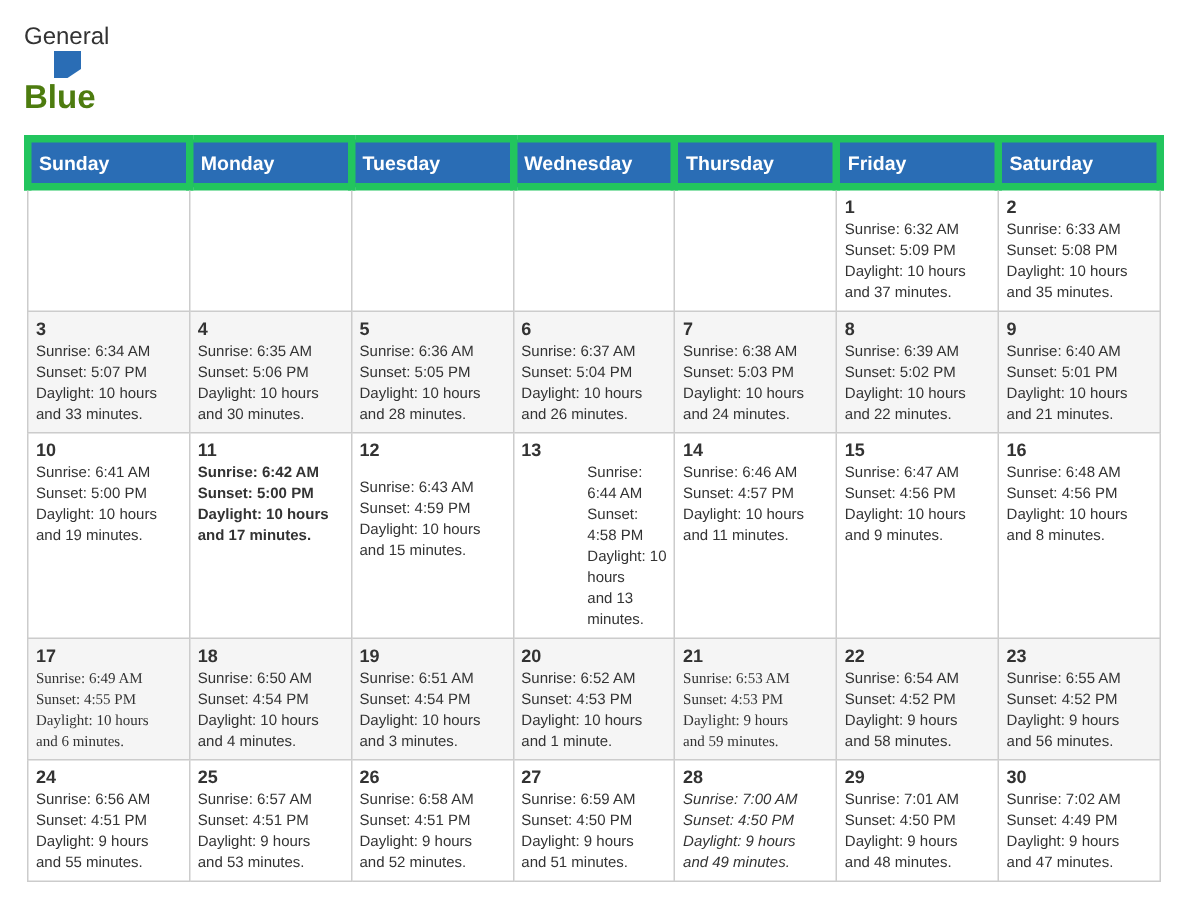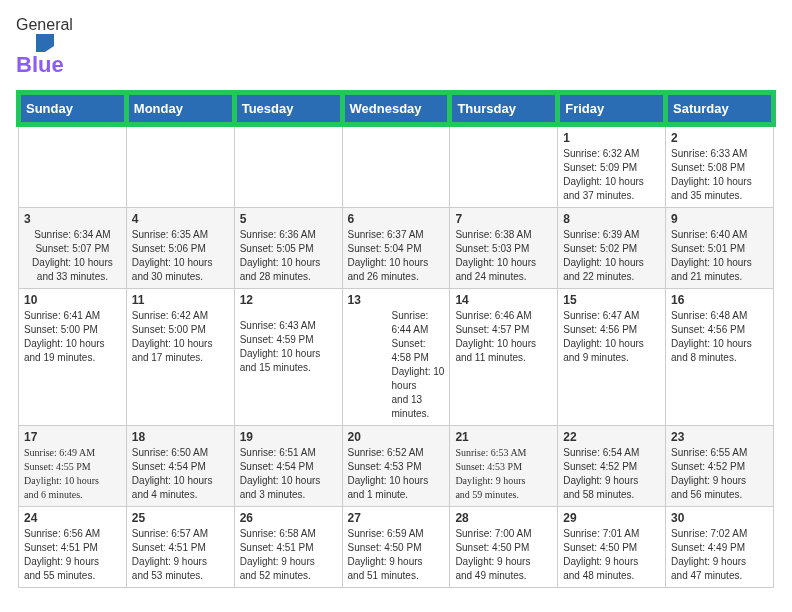--- a/index.html
+++ b/index.html
@@ -80,21 +80,21 @@
 <body>
 
 <div class="header">
   <div class="logo">
     <div style="display:flex;align-items:center;flex-direction:column;">
       <span class="logo-general">General</span>
       <svg width="18" height="18" viewBox="0 0 18 18" style="margin-left:2px;">
         <polygon points="0,0 18,0 18,12 9,18 0,18" fill="#2a6db5"></polygon>
       </svg>
     </div>
-    <span class="logo-blue" style="font-size:22px;font-weight:bold;color:#8b5cf6;">Blue</span>
+    <span class="logo-blue" style="font-size:22px;font-weight:bold;color:#4d7c0f;">Blue</span>
   </div>
   <div class="title-block">
     <div class="month-title"></div>
     <div class="location"></div>
   </div>
 </div>
 
 <table class="calendar">
   <thead>
     <tr>
@@ -125,21 +125,21 @@
           <span class="day-number">2</span>
           <div class="day-info" style="white-space: pre-line;">Sunrise: 6:33 AM
 Sunset: 5:08 PM
 Daylight: 10 hours
 and 35 minutes.</div>
         </td>
       </tr>
       <tr>
         <td>
           <span class="day-number">3</span>
-          <div class="day-info" style="white-space: pre-line; text-align: center;">Sunrise: 6:34 AM
+          <div class="day-info" style="white-space: pre-line;">Sunrise: 6:34 AM
 Sunset: 5:07 PM
 Daylight: 10 hours
 and 33 minutes.</div>
         </td>
         <td>
           <span class="day-number">4</span>
           <div class="day-info" style="white-space: pre-line;">Sunrise: 6:35 AM
 Sunset: 5:06 PM
 Daylight: 10 hours
 and 30 minutes.</div>
@@ -183,21 +183,21 @@
       <tr>
         <td>
           <span class="day-number">10</span>
           <div class="day-info" style="white-space: pre-line;">Sunrise: 6:41 AM
 Sunset: 5:00 PM
 Daylight: 10 hours
 and 19 minutes.</div>
         </td>
         <td>
           <span class="day-number">11</span>
-          <div class="day-info" style="white-space: pre-line;">Sunrise: 6:42 AM
+          <div class="day-info" style="white-space: pre-line; font-weight: bold;">Sunrise: 6:42 AM
 Sunset: 5:00 PM
 Daylight: 10 hours
 and 17 minutes.</div>
         </td>
         <td>
           <span class="day-number">12</span>
           <div class="day-info" style="white-space: pre-line; margin-top: 12px;">Sunrise: 6:43 AM
 Sunset: 4:59 PM
 Daylight: 10 hours
 and 15 minutes.</div>
@@ -306,21 +306,21 @@
         </td>
         <td>
           <span class="day-number">27</span>
           <div class="day-info" style="white-space: pre-line;">Sunrise: 6:59 AM
 Sunset: 4:50 PM
 Daylight: 9 hours
 and 51 minutes.</div>
         </td>
         <td>
           <span class="day-number">28</span>
-          <div class="day-info" style="white-space: pre-line;">Sunrise: 7:00 AM
+          <div class="day-info" style="white-space: pre-line; font-style: italic;">Sunrise: 7:00 AM
 Sunset: 4:50 PM
 Daylight: 9 hours
 and 49 minutes.</div>
         </td>
         <td>
           <span class="day-number">29</span>
           <div class="day-info" style="white-space: pre-line;">Sunrise: 7:01 AM
 Sunset: 4:50 PM
 Daylight: 9 hours
 and 48 minutes.</div>

